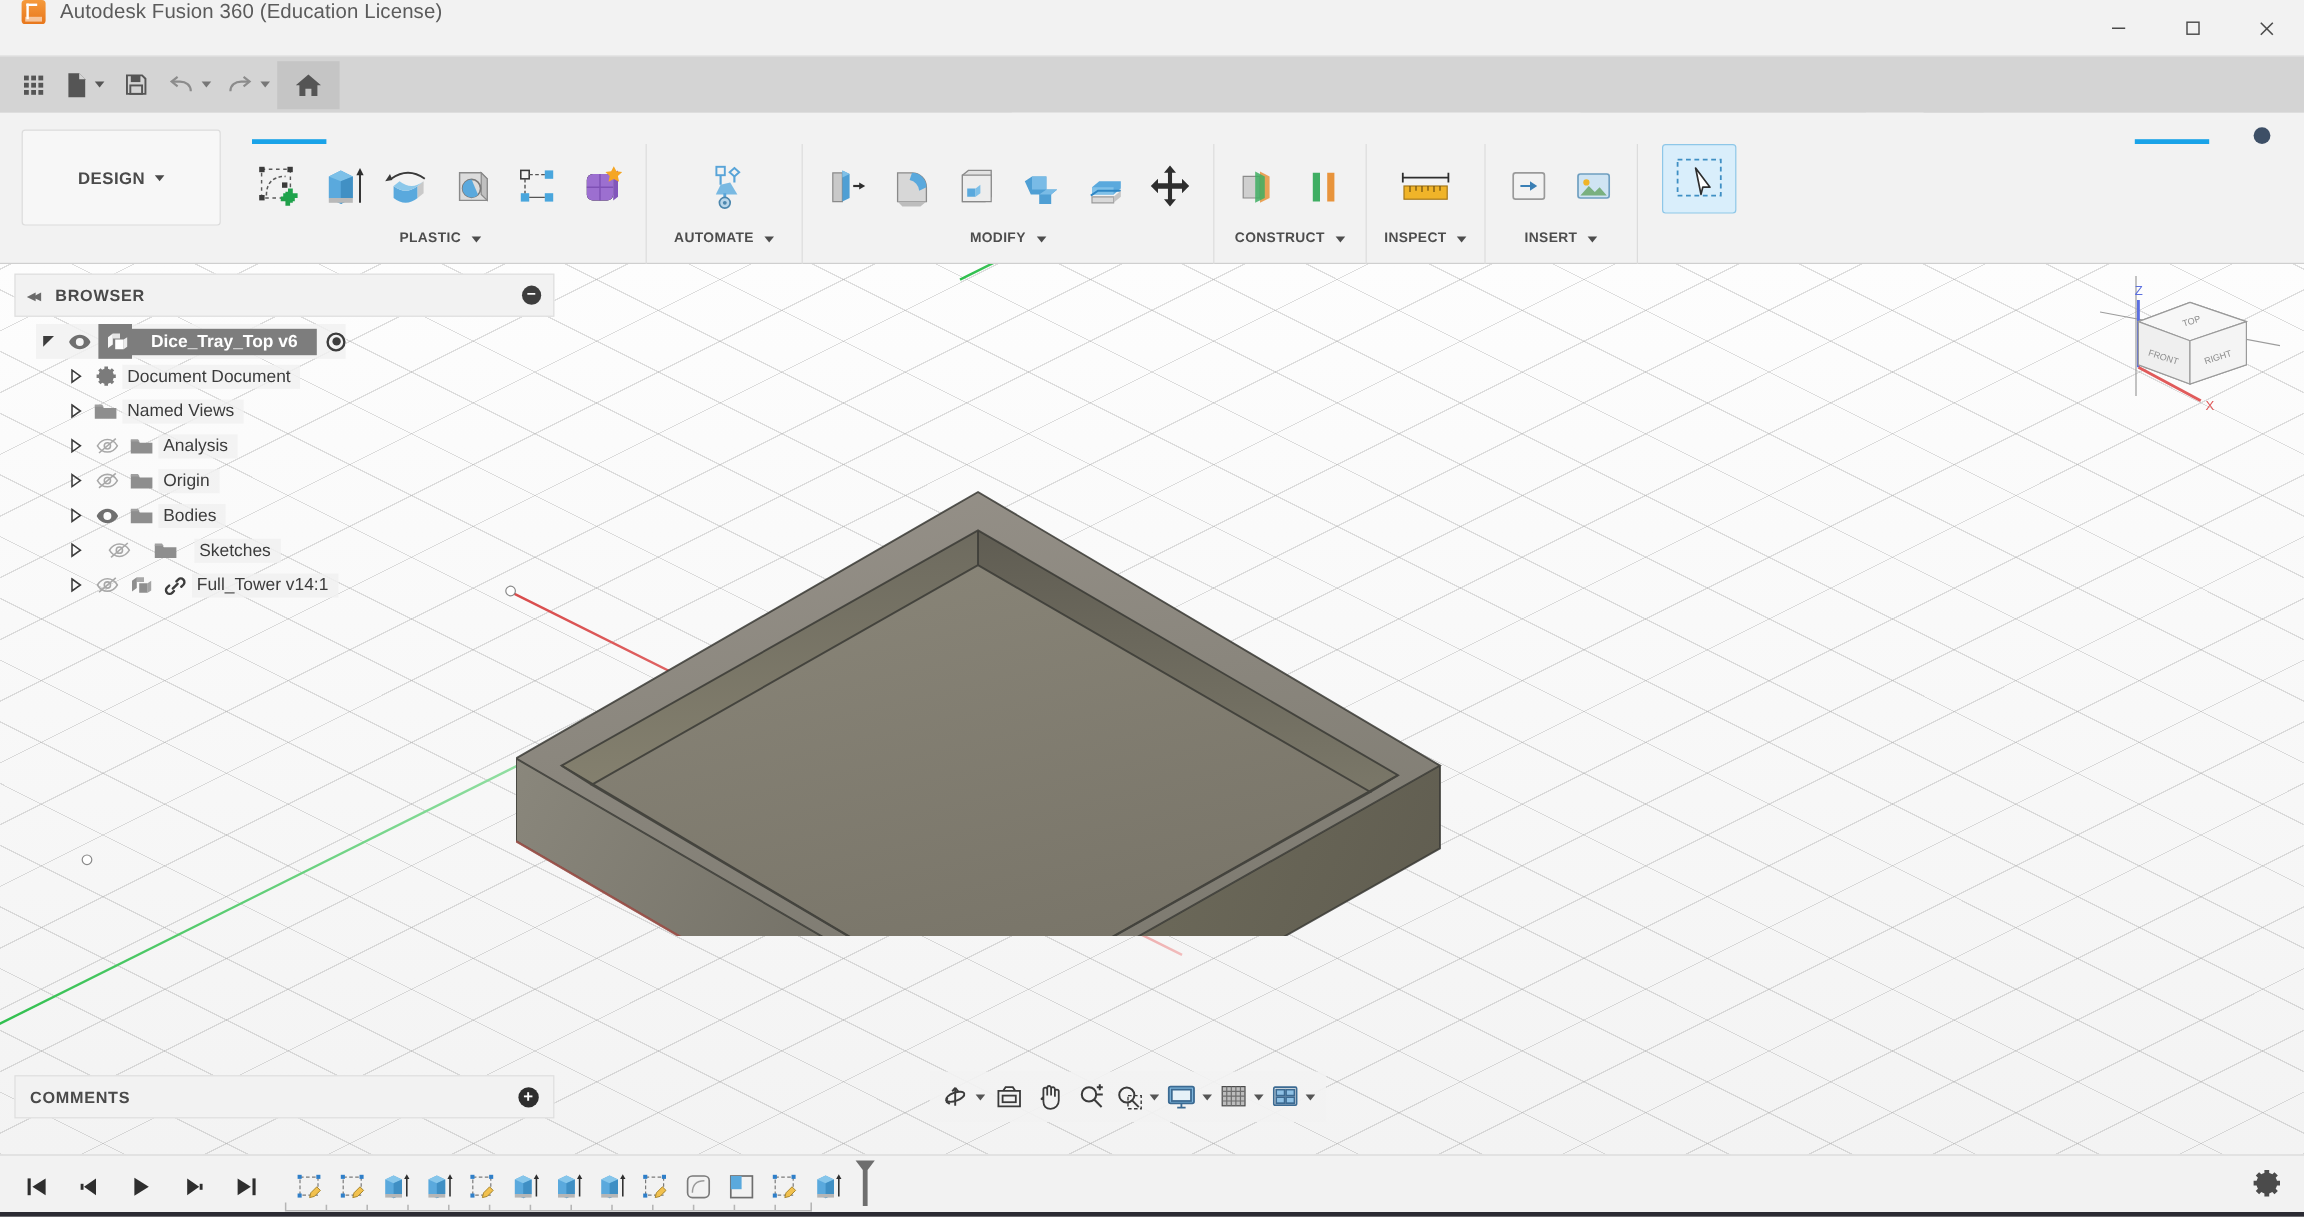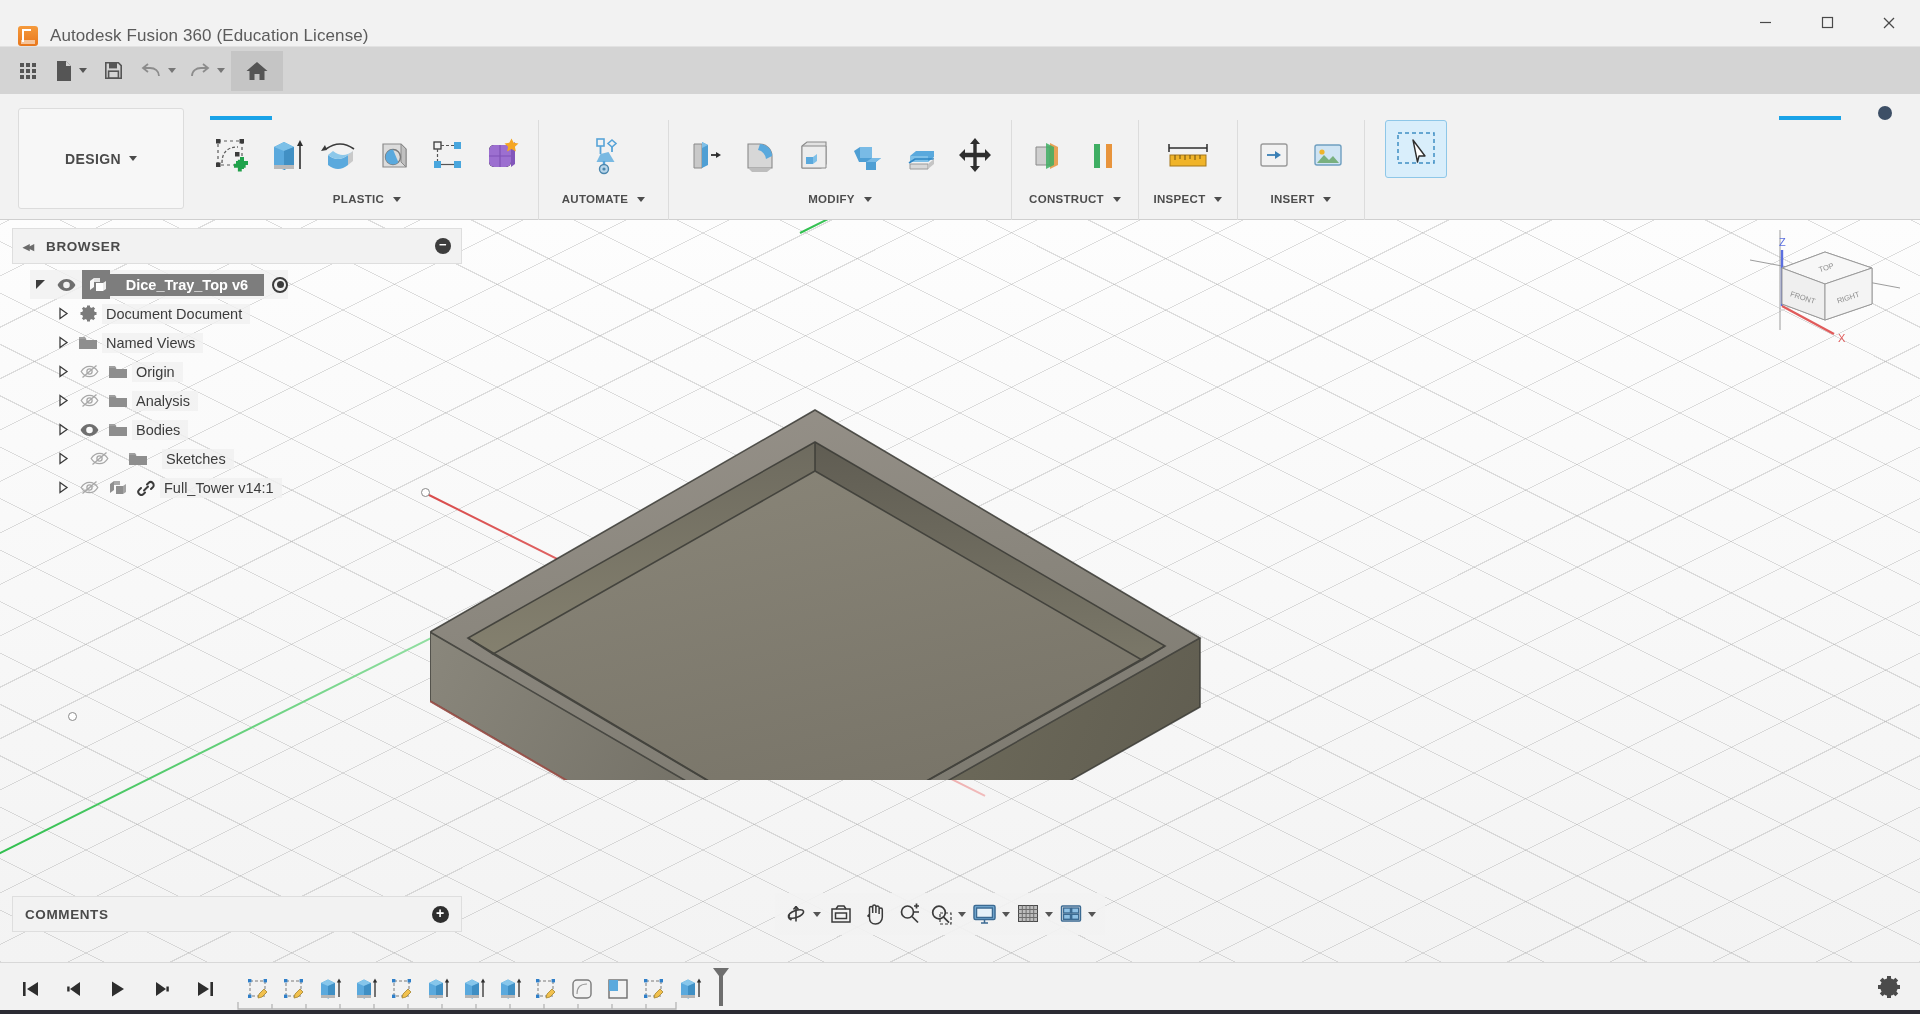--- a/index.html
+++ b/index.html
@@ -6,21 +6,21 @@
   html, body {
     width:1920px; height:1014px; overflow:hidden;
     font-family:"Liberation Sans", sans-serif;
     background:#2b2b33;
   }
   #app { position:relative; width:1920px; height:1014px; background:#f0f0f0; }
 
   
   .titlebar {
     position:absolute; left:0; top:0; width:1920px; height:47px;
-    background:#f2f2f2; display:flex; align-items:flex-end;
+    background:#f2f2f2; display:flex; align-items:flex-start;
     border-bottom:1px solid #e2e2e2;
   }
   .tb-logo {
     width:20px; height:20px; margin-left:18px; margin-right:12px;
     background:linear-gradient(#f59a3c,#e8771c); border-radius:3px;
     position:relative;
   }
   .tb-logo:after{
     content:""; position:absolute; left:4px; top:3px; width:7px; height:11px;
     border-left:2px solid #fff; border-top:2px solid #fff;
@@ -88,21 +88,21 @@
     content:"";position:absolute;left:50%;top:16%;transform:translateX(-50%);
     width:14px;height:14px;border-radius:50%;background:#3d4f66;z-index:2;
   }
 
   
   .ribbon {
     position:absolute; left:0; top:94px; width:1920px; height:126px;
     background:#f2f2f2; border-bottom:1px solid #cfcfcf;
   }
   .designbox {
-    position:absolute; left:18px; top:14px; width:166px; height:101px;
+    position:absolute; left:18px; top:14px; width:166px; height:80px;
     border:1px solid #dcdcdc; background:#f7f7f7; border-radius:3px;
     display:flex; align-items:center; justify-content:center;
   }
   .designbox span { font-size:14px; font-weight:bold; color:#4a4a4a; letter-spacing:.4px; }
 
   .tabrow { position:absolute; left:210px; top:0; display:flex; align-items:flex-start; }
   .rtab { padding:8px 20px 0 20px; font-size:13px; font-weight:bold; color:#555; letter-spacing:.3px; }
   .rtab.active { color:#1aa3e8; }
 
   .panels { position:absolute; left:196px; top:26px; right:0; height:100px; display:flex; }
@@ -708,21 +708,21 @@
               <circle cx="9.5" cy="7.5" r="2.6"></circle>
                 <path d="M2.5 13.5L16.5 1.5"></path>
             </svg>
           </span>
           <span class="ficon">
             <svg width="20" height="16" viewBox="0 0 20 16" fill="#8e8e8e">
               <path d="M1 3h6l1.6 2H19v9H1z"></path>
                 <path d="M1 2h6l1.4 2H1z" fill="#a0a0a0"></path>
             </svg>
           </span>
-          <span class="blabel">Origin</span>
+          <span class="blabel">Analysis</span>
         </div>
 
         <div class="brow" style="margin-left:40px;">
           <span class="tri">
             <svg width="12" height="13" viewBox="0 0 12 13">
                 <path d="M3 1.5 L10 6.5 L3 11.5 Z" fill="none" stroke="#3c3c3c" stroke-width="1.3"></path>
               </svg>
           </span>
           <span class="eye">
             <svg width="19" height="15" viewBox="0 0 19 15" fill="none" stroke="#a8a8a8" stroke-width="1.3">
@@ -730,21 +730,21 @@
               <circle cx="9.5" cy="7.5" r="2.6"></circle>
                 <path d="M2.5 13.5L16.5 1.5"></path>
             </svg>
           </span>
           <span class="ficon">
             <svg width="20" height="16" viewBox="0 0 20 16" fill="#8e8e8e">
               <path d="M1 3h6l1.6 2H19v9H1z"></path>
                 <path d="M1 2h6l1.4 2H1z" fill="#a0a0a0"></path>
             </svg>
           </span>
-          <span class="blabel">Analysis</span>
+          <span class="blabel">Origin</span>
         </div>
 
         <div class="brow" style="margin-left:40px;">
           <span class="tri">
             <svg width="12" height="13" viewBox="0 0 12 13">
                 <path d="M3 1.5 L10 6.5 L3 11.5 Z" fill="none" stroke="#3c3c3c" stroke-width="1.3"></path>
               </svg>
           </span>
           <span class="eye">
             <svg width="19" height="14" viewBox="0 0 19 14" fill="#6f6f6f">

